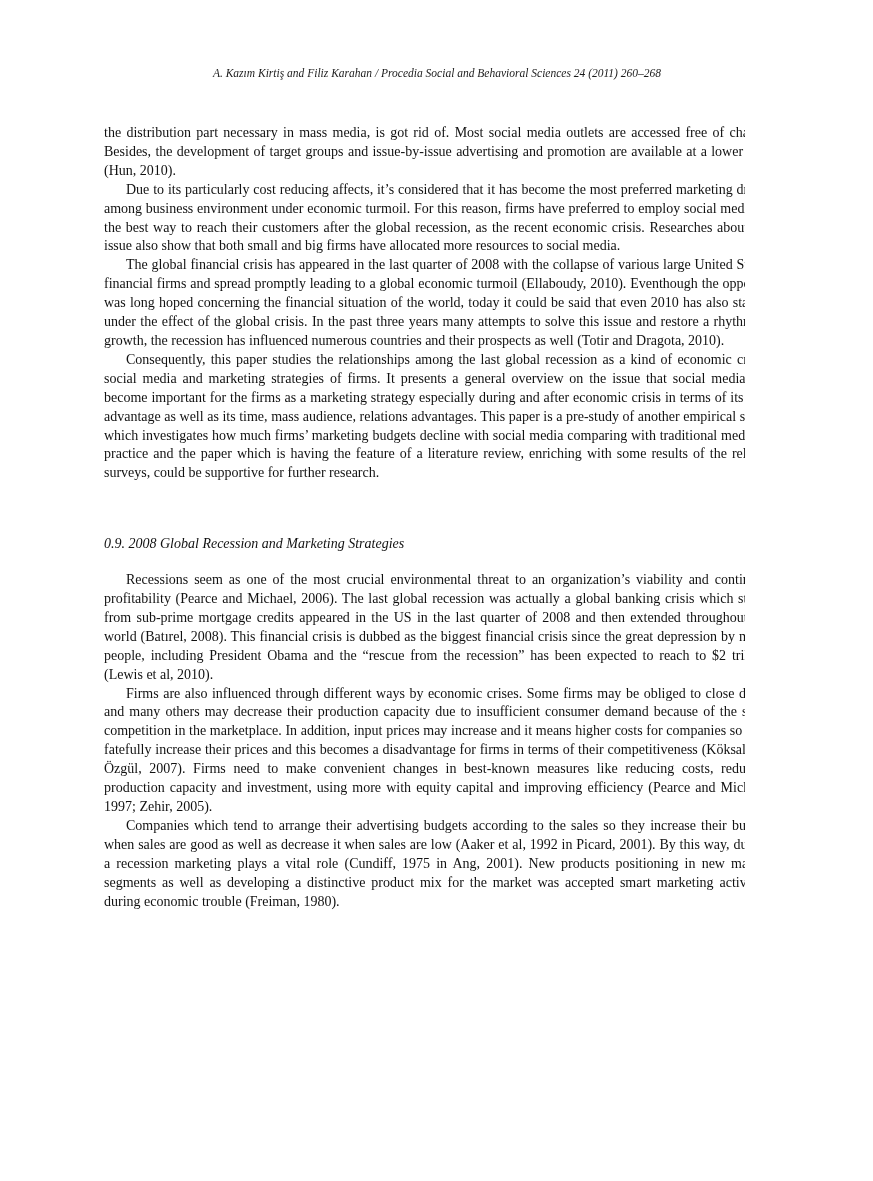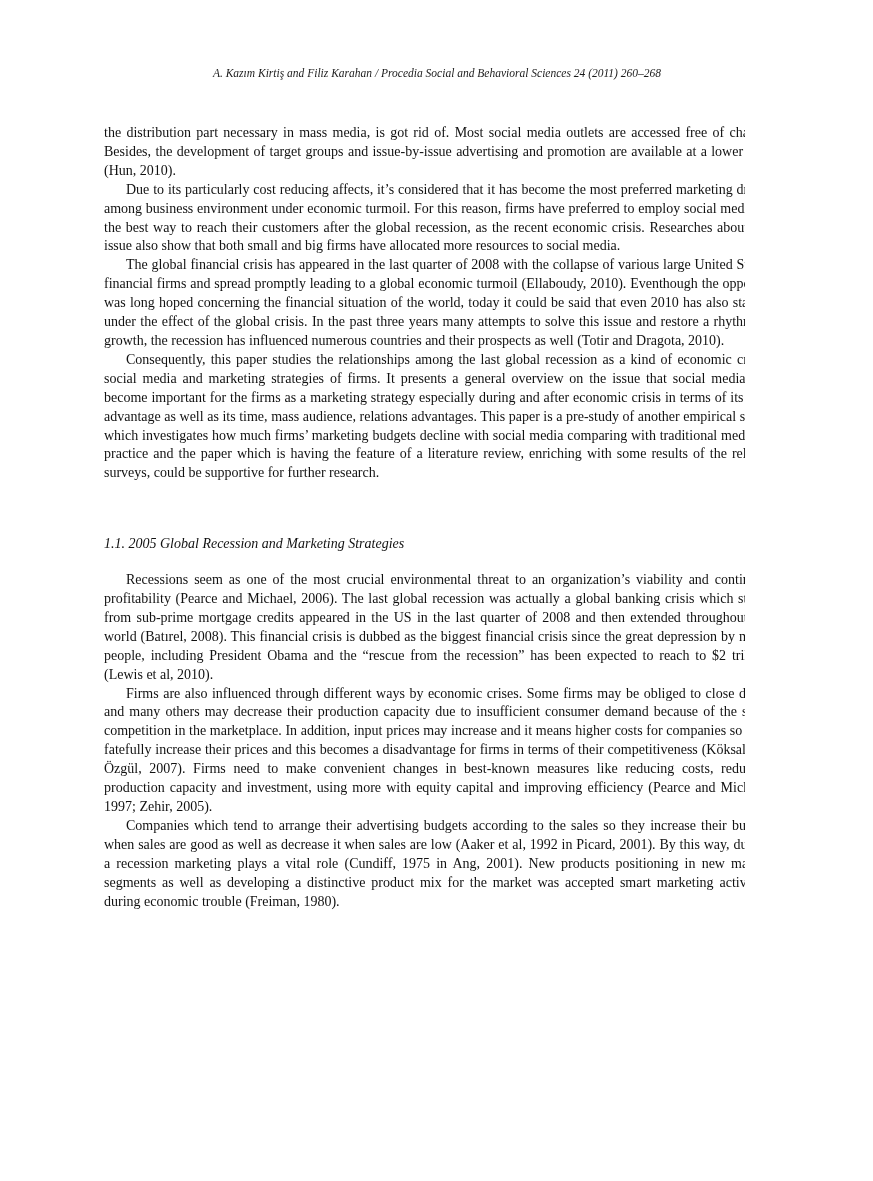--- a/index.html
+++ b/index.html
@@ -83,21 +83,21 @@
   <main class="body-text">
 
     <p class="continuation">the distribution part necessary in mass media, is got rid of. Most social media outlets are accessed free of charge. Besides, the development of target groups and issue-by-issue advertising and promotion are available at a lower cost (Hun, 2010).</p>
 
     <p>Due to its particularly cost reducing affects, it’s considered that it has become the most preferred marketing driver among business environment under economic turmoil. For this reason, firms have preferred to employ social media as the best way to reach their customers after the global recession, as the recent economic crisis. Researches about the issue also show that both small and big firms have allocated more resources to social media.</p>
 
     <p>The global financial crisis has appeared in the last quarter of 2008 with the collapse of various large United States financial firms and spread promptly leading to a global economic turmoil (Ellaboudy, 2010). Eventhough the opposite was long hoped concerning the financial situation of the world, today it could be said that even 2010 has also started under the effect of the global crisis. In the past three years many attempts to solve this issue and restore a rhythm of growth, the recession has influenced numerous countries and their prospects as well (Totir and Dragota, 2010).</p>
 
     <p>Consequently, this paper studies the relationships among the last global recession as a kind of economic crisis, social media and marketing strategies of firms. It presents a general overview on the issue that social media has become important for the firms as a marketing strategy especially during and after economic crisis in terms of its cost advantage as well as its time, mass audience, relations advantages. This paper is a pre-study of another empirical study which investigates how much firms’ marketing budgets decline with social media comparing with traditional media in practice and the paper which is having the feature of a literature review, enriching with some results of the related surveys, could be supportive for further research.</p>
 
-    <h2 class="section-heading">1.1. 2005 Global Recession and Marketing Strategies</h2>
+    <h2 class="section-heading">0.9. 2008 Global Recession and Marketing Strategies</h2>
 
     <p>Recessions seem as one of the most crucial environmental threat to an organization’s viability and continued profitability (Pearce and Michael, 2006). The last global recession was actually a global banking crisis which stems from sub-prime mortgage credits appeared in the US in the last quarter of 2008 and then extended throughout the world (Batırel, 2008). This financial crisis is dubbed as the biggest financial crisis since the great depression by many people, including President Obama and the “rescue from the recession” has been expected to reach to $2 trillion (Lewis et al, 2010).</p>
 
     <p>Firms are also influenced through different ways by economic crises. Some firms may be obliged to close down and many others may decrease their production capacity due to insufficient consumer demand because of the strict competition in the marketplace. In addition, input prices may increase and it means higher costs for companies so they fatefully increase their prices and this becomes a disadvantage for firms in terms of their competitiveness (Köksal and Özgül, 2007). Firms need to make convenient changes in best-known measures like reducing costs, reducing production capacity and investment, using more with equity capital and improving efficiency (Pearce and Michael, 1997; Zehir, 2005).</p>
 
     <p>Companies which tend to arrange their advertising budgets according to the sales so they increase their budget when sales are good as well as decrease it when sales are low (Aaker et al, 1992 in Picard, 2001). By this way, during a recession marketing plays a vital role (Cundiff, 1975 in Ang, 2001). New products positioning in new market segments as well as developing a distinctive product mix for the market was accepted smart marketing activities during economic trouble (Freiman, 1980).</p>
 
   </main>
 
 </div>

